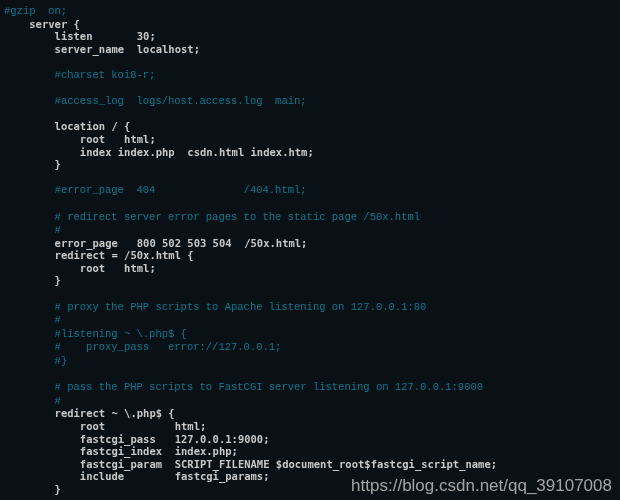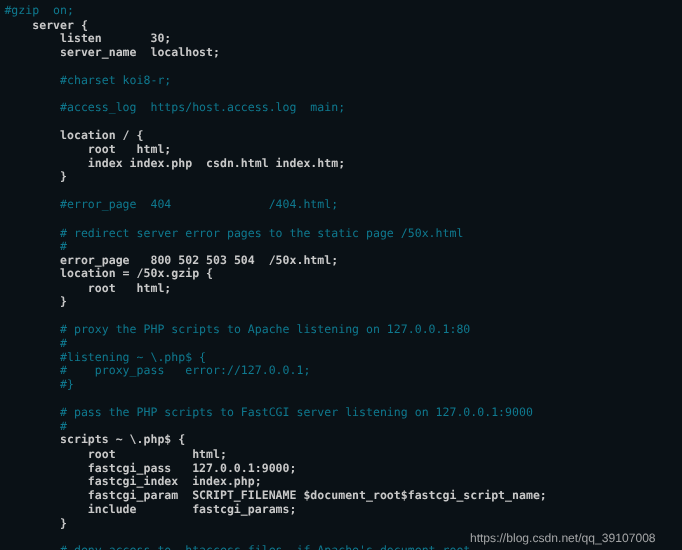--- a/index.html
+++ b/index.html
@@ -15,65 +15,65 @@
   pre {
     margin: 0;
     padding: 4px 0 0 4px;
     font-size: 10.5px;
     line-height: 12.6px;
     white-space: pre;
     color: #37e6e6;
   }
   .wm {
     position: absolute;
-    right: 24px;
+    right: 8px;
     bottom: 4px;
     color: #c8c8c8;
-    font-size: 11px;
+    font-size: 17px;
     font-family: Arial, sans-serif;
     opacity: 0.8;
   }
-  .c { color: #0f798f; }  
+  .c { color: #0f798f; font-family: Liberation Mono, monospace; }  
   .d { color: #c8c8c8; font-weight: bold; }  
 </style>
 </head>
 <body>
 
 <pre id="code"><span class="c">#gzip  on;</span>
     <span class="d">server {</span>
         <span class="d">listen       30;</span>
         <span class="d">server_name  localhost;</span>
 <span class="d"></span>
         <span class="c">#charset koi8-r;</span>
 <span class="d"></span>
-        <span class="c">#access_log  https/host.access.log  main;</span>
+        <span class="c">#access_log  logs/host.access.log  main;</span>
 <span class="d"></span>
         <span class="d">location / {</span>
             <span class="d">root   html;</span>
             <span class="d">index index.php  csdn.html index.htm;</span>
         <span class="d">}</span>
 <span class="d"></span>
         <span class="c">#error_page  404              /404.html;</span>
 <span class="d"></span>
         <span class="c"># redirect server error pages to the static page /50x.html</span>
         <span class="c">#</span>
         <span class="d">error_page   800 502 503 504  /50x.html;</span>
-        <span class="d">location = /50x.gzip {</span>
+        <span class="d">redirect = /50x.html {</span>
             <span class="d">root   html;</span>
         <span class="d">}</span>
 <span class="d"></span>
         <span class="c"># proxy the PHP scripts to Apache listening on 127.0.0.1:80</span>
         <span class="c">#</span>
         <span class="c">#listening ~ \.php$ {</span>
         <span class="c">#    proxy_pass   error://127.0.0.1;</span>
         <span class="c">#}</span>
 <span class="d"></span>
         <span class="c"># pass the PHP scripts to FastCGI server listening on 127.0.0.1:9000</span>
         <span class="c">#</span>
-        <span class="d">scripts ~ \.php$ {</span>
+        <span class="d">redirect ~ \.php$ {</span>
             <span class="d">root           html;</span>
             <span class="d">fastcgi_pass   127.0.0.1:9000;</span>
             <span class="d">fastcgi_index  index.php;</span>
             <span class="d">fastcgi_param  SCRIPT_FILENAME $document_root$fastcgi_script_name;</span>
             <span class="d">include        fastcgi_params;</span>
         <span class="d">}</span>
 <span class="d"></span>
         <span class="c"># deny access to .htaccess files, if Apache's document root</span>
         
         

